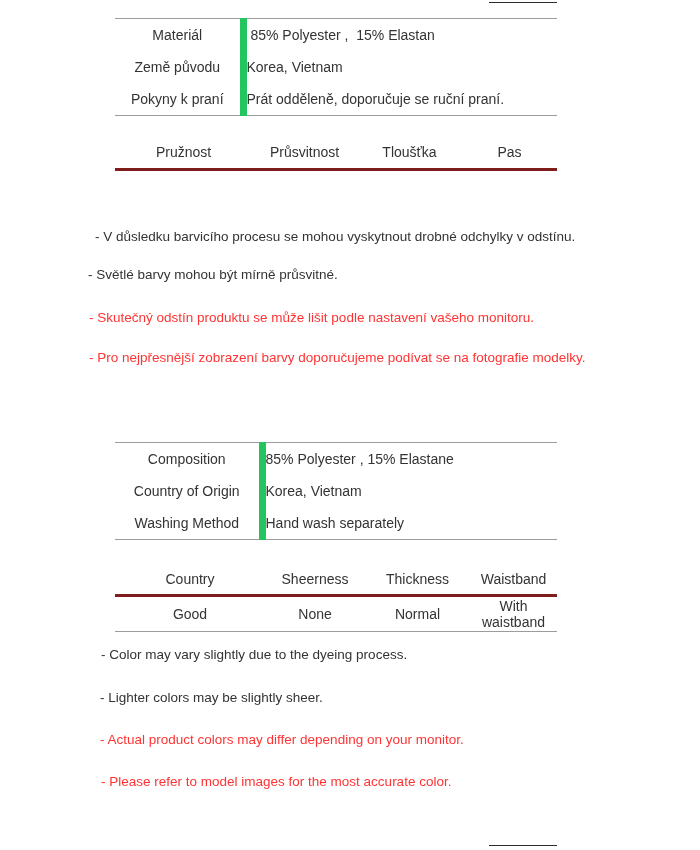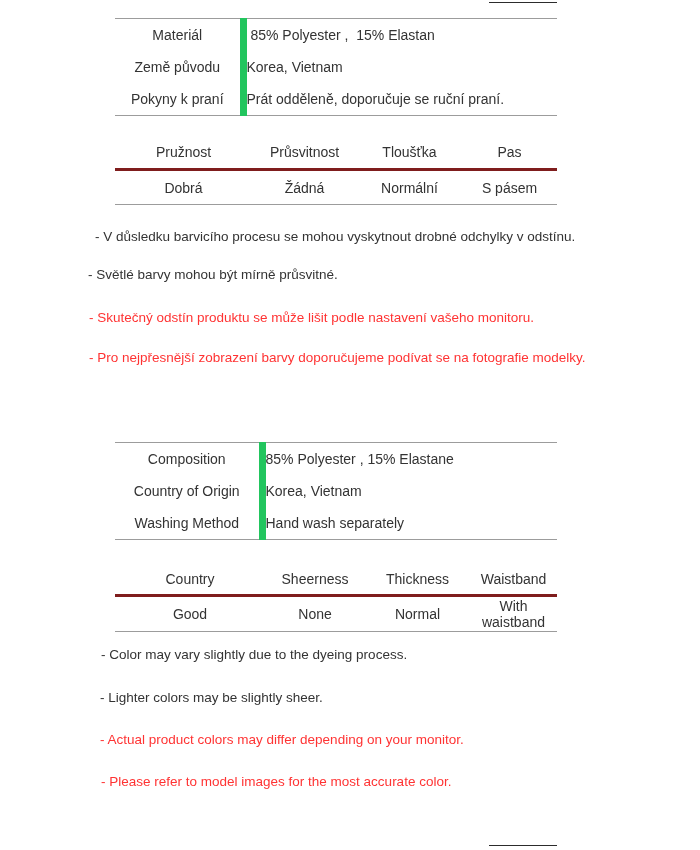--- a/index.html
+++ b/index.html
@@ -96,26 +96,20 @@
         <col style="width:105px">
         <col style="width:95px">
       </colgroup>
     <tbody>
       <tr>
         <th>Pružnost</th>
         <th>Průsvitnost</th>
         <th>Tloušťka</th>
         <th>Pas</th>
       </tr>
-      <tr>
-        <td>Dobrá</td>
-        <td>Žádná</td>
-        <td>Normální</td>
-        <td>S pásem</td>
-      </tr>
     </tbody>
   </table>
 
   <div class="note" id="cz-n1" style="color: rgb(51, 51, 51);">- V důsledku barvicího procesu se mohou vyskytnout drobné odchylky v odstínu.</div>
   <div class="note" id="cz-n2" style="color: rgb(51, 51, 51);">- Světlé barvy mohou být mírně průsvitné.</div>
   <div class="note" id="cz-n3" style="color: rgb(255, 51, 51);">- Skutečný odstín produktu se může lišit podle nastavení vašeho monitoru.</div>
   <div class="note" id="cz-n4" style="color: rgb(255, 51, 51);">- Pro nejpřesnější zobrazení barvy doporučujeme podívat se na fotografie modelky.</div>
 
   <table class="info-table" id="english-info">
     <colgroup>

